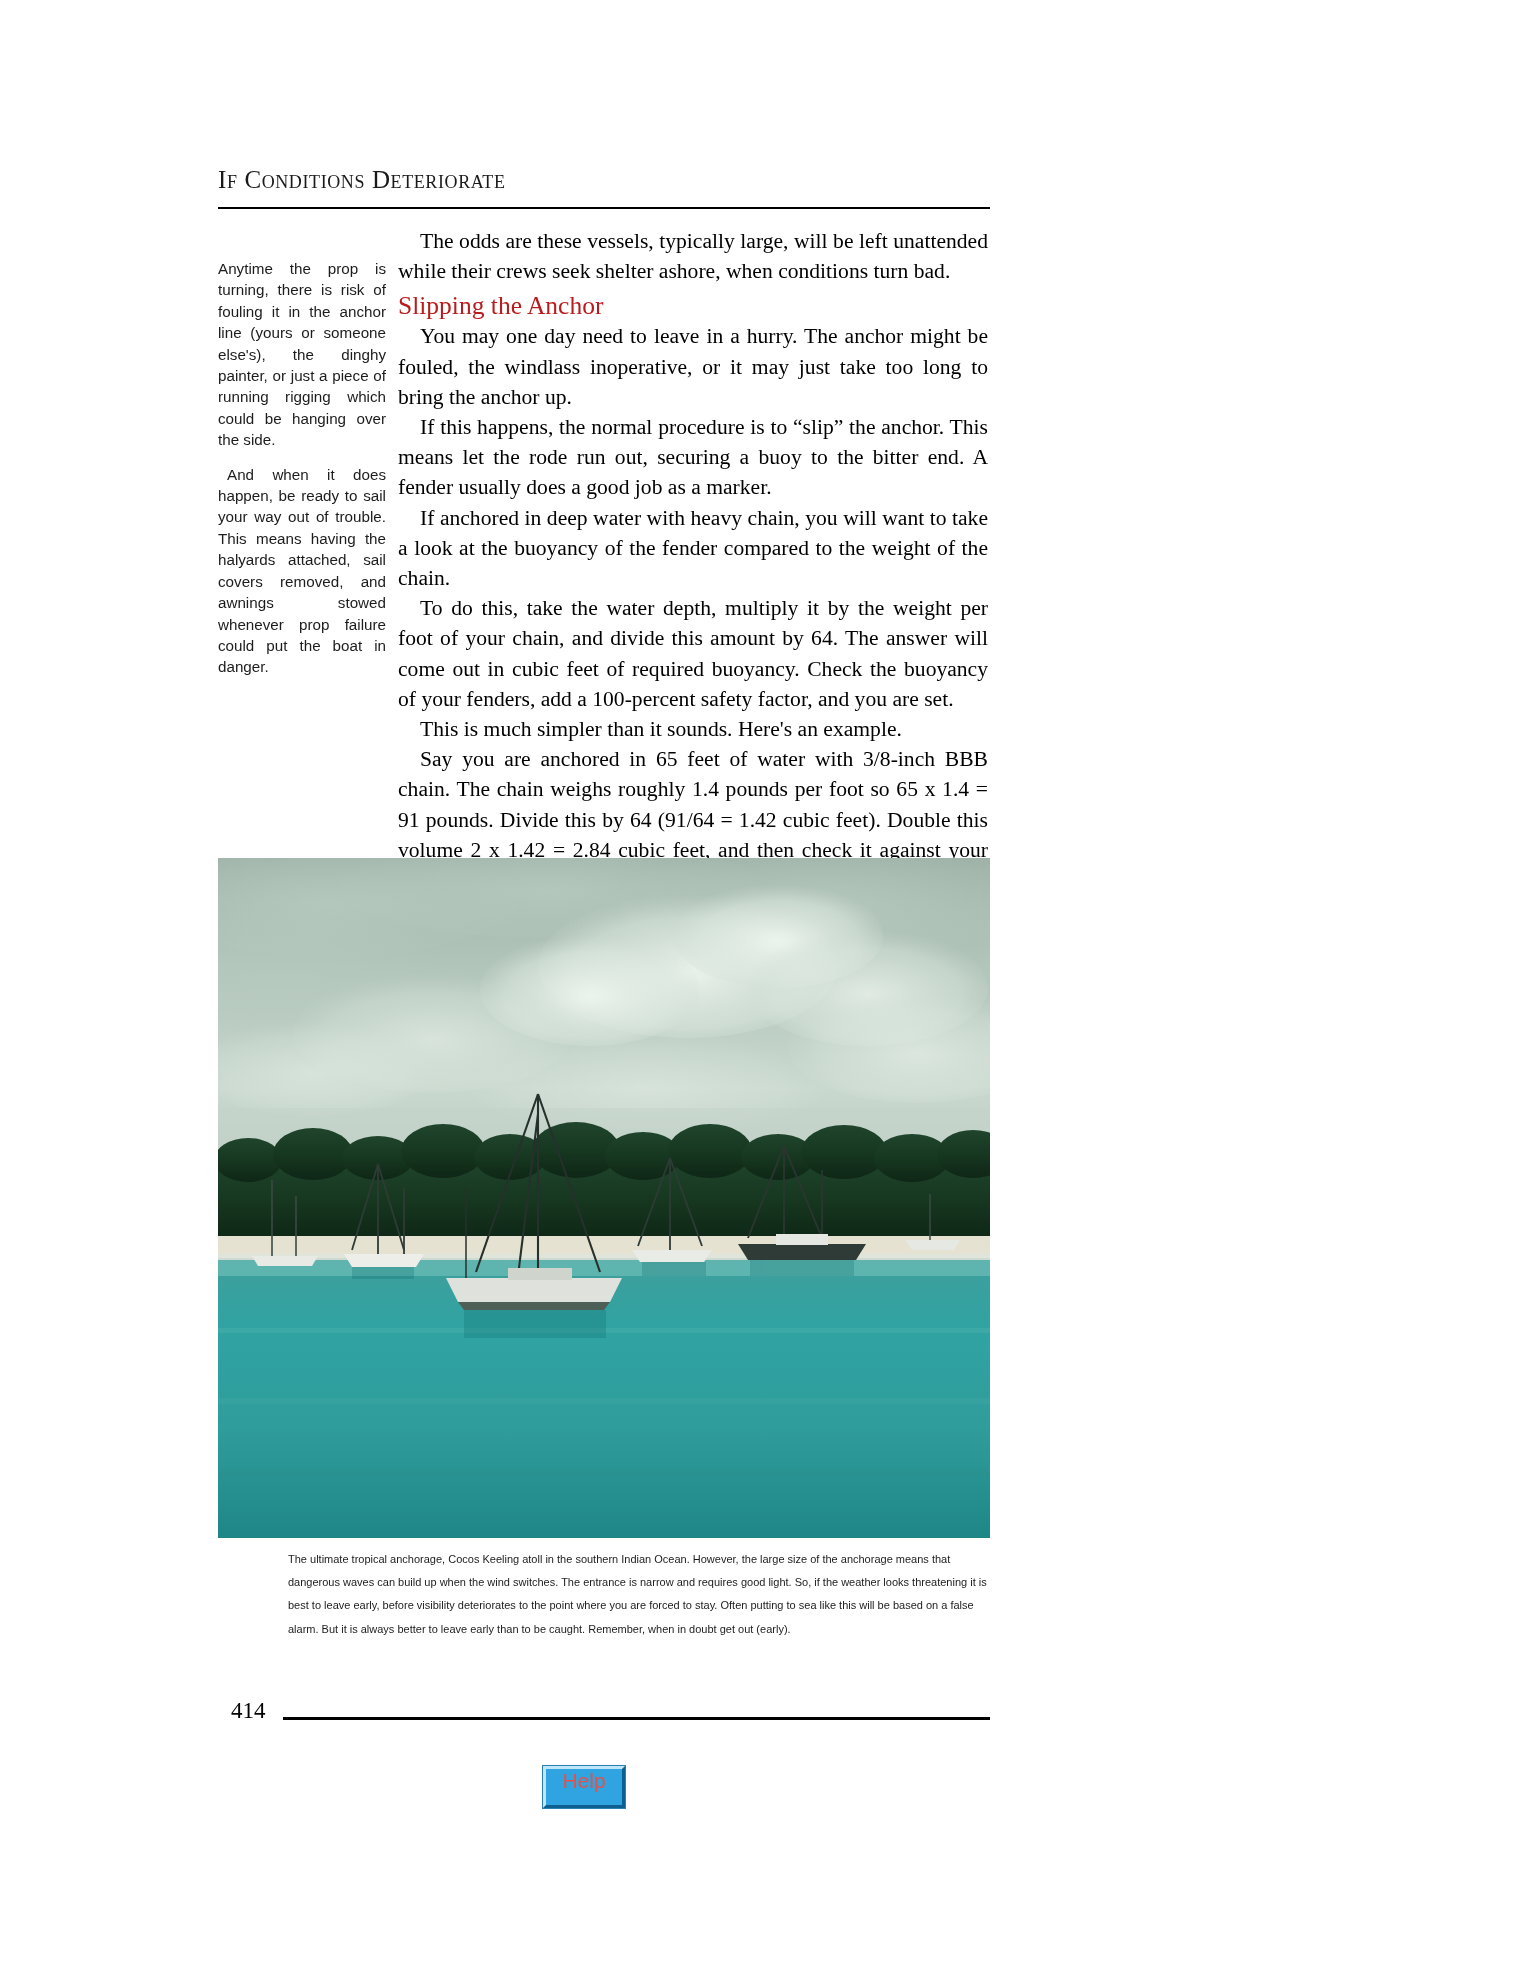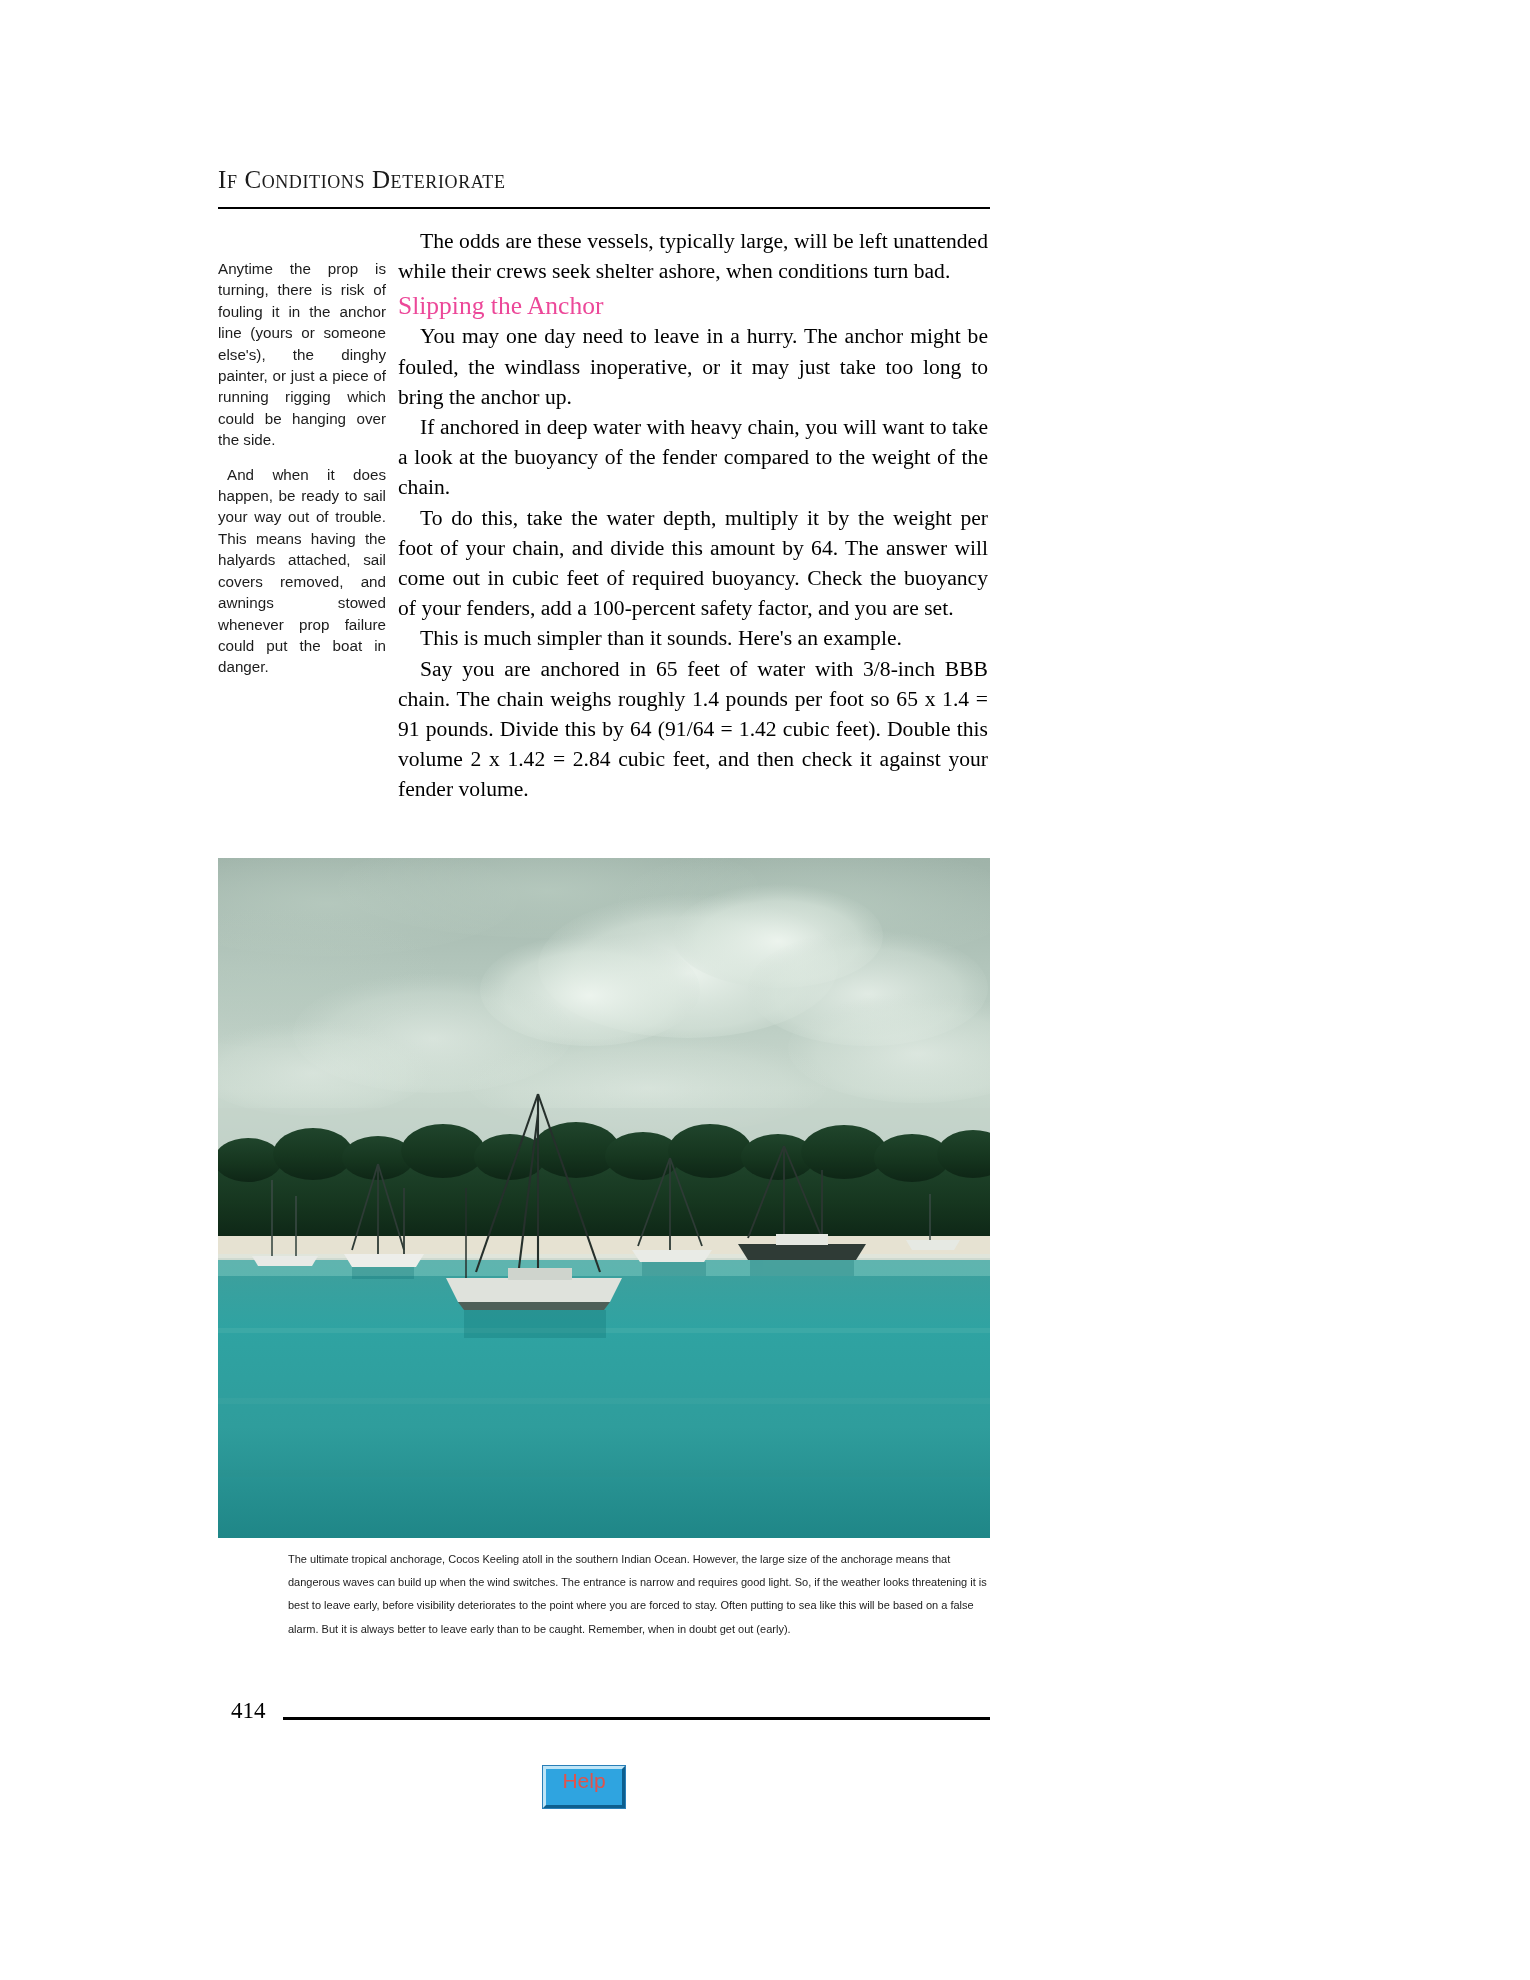--- a/index.html
+++ b/index.html
@@ -79,21 +79,21 @@
   .maincol p {
     margin: 0;
     text-indent: 22px;
   }
   .maincol h2 {
     margin: 4px 0 0 0;
     font-family: "Liberation Serif", serif;
     font-size: 25.5px;
     line-height: 31px;
     font-weight: 400;
-    color: #ec4899;
+    color: #b91c1c;
     text-align: left;
   }
 
   
   .photo-wrap {
     position: absolute;
     left: 218px;
     top: 858px;
     width: 772px;
     height: 680px;
@@ -168,20 +168,21 @@
     <p>Anytime the prop is turning, there is risk of fouling it in the anchor line (yours or someone else's), the dinghy painter, or just a piece of running rigging which could be hanging over the side.</p>
     <p class="indent">And when it does happen, be ready to sail your way out of trouble. This means having the halyards attached, sail covers removed, and awnings stowed whenever prop failure could put the boat in danger.</p>
   </div>
 
   <div class="maincol">
     <p>The odds are these vessels, typically large, will be left unattended while their crews seek shelter ashore, when conditions turn bad.</p>
 
     <h2>Slipping the Anchor</h2>
 
     <p>You may one day need to leave in a hurry. The anchor might be fouled, the windlass inoperative, or it may just take too long to bring the anchor up.</p>
+    <p>If this happens, the normal procedure is to “slip” the anchor. This means let the rode run out, securing a buoy to the bitter end. A fender usually does a good job as a marker.</p>
     <p>If anchored in deep water with heavy chain, you will want to take a look at the buoyancy of the fender compared to the weight of the chain.</p>
     <p>To do this, take the water depth, multiply it by the weight per foot of your chain, and divide this amount by 64. The answer will come out in cubic feet of required buoyancy. Check the buoyancy of your fenders, add a 100-percent safety factor, and you are set.</p>
     <p>This is much simpler than it sounds. Here's an example.</p>
     <p>Say you are anchored in 65 feet of water with 3/8-inch BBB chain. The chain weighs roughly 1.4 pounds per foot so 65 x 1.4 = 91 pounds. Divide this by 64 (91/64 = 1.42 cubic feet). Double this volume 2 x 1.42 = 2.84 cubic feet, and then check it against your fender volume.</p>
   </div>
 
   <div class="photo-wrap">
     <svg class="photo-svg" viewBox="0 0 772 680" preserveAspectRatio="none">
       <defs>
         <linearGradient id="skyGrad" x1="0" y1="0" x2="0" y2="1">

